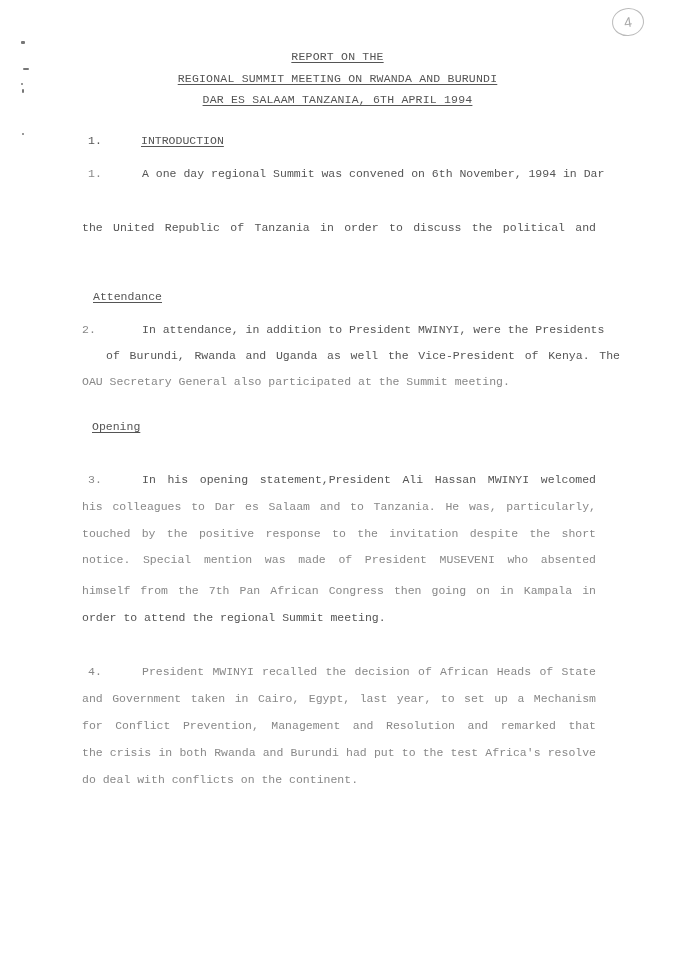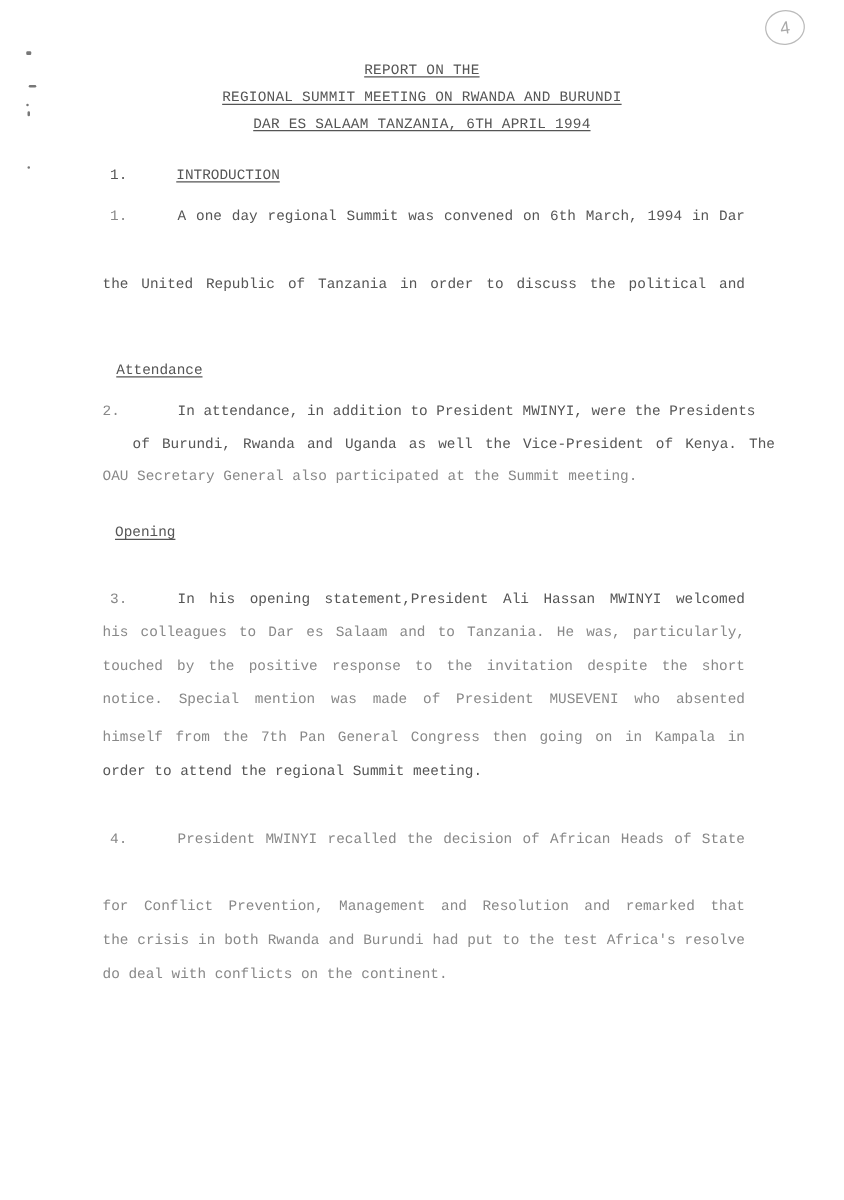--- a/index.html
+++ b/index.html
@@ -55,37 +55,38 @@
   <div class="margin-mark" style="left:22px;top:133px;width:2px;height:2px;"></div>
 
   <div class="title-line" style="top:50px;"><span>REPORT ON THE</span></div>
   <div class="title-line" style="top:72px;"><span>REGIONAL SUMMIT MEETING ON RWANDA AND BURUNDI</span></div>
   <div class="title-line" style="top:93px;"><span>DAR ES SALAAM TANZANIA, 6TH APRIL 1994</span></div>
 
   <div class="sec-num" style="left:88px;top:134px;">1.</div>
   <div class="heading" style="left:141px;top:134px;">INTRODUCTION</div>
 
   <div class="para-num faint" style="left:88px;top:167px;">1.</div>
-  <div class="first-line" style="top:167px;">A one day regional Summit was convened on 6th March, 1994 in Dar</div>
+  <div class="first-line" style="top:167px;">A one day regional Summit was convened on 6th November, 1994 in Dar</div>
   <div class="line" style="top:221px;">the United Republic of Tanzania in order to discuss the political and</div>
 
   <div class="heading" style="left:82px;top:290px;margin-left:11px;">Attendance</div>
   <div class="para-num faint" style="top:323px;">2.</div>
   <div class="first-line" style="top:323px;">In attendance, in addition to President MWINYI, were the Presidents</div>
   <div class="line" style="top:349px;margin-left:24px;">of Burundi, Rwanda and Uganda as well the Vice-President of Kenya.  The</div>
   <div class="line last faint" style="top:375px;">OAU Secretary General also participated at the Summit meeting.</div>
 
   <div class="heading" style="left:92px;top:420px;">Opening</div>
   <div class="para-num faint" style="left:88px;top:473px;">3.</div>
   <div class="first-line" style="top:473px;">In his opening statement,President Ali Hassan MWINYI welcomed</div>
   <div class="line faint" style="top:500px;">his colleagues to Dar es Salaam and to Tanzania.  He was, particularly,</div>
   <div class="line faint" style="top:527px;">touched by the positive response to the invitation despite the short</div>
   <div class="line faint" style="top:553px;">notice.  Special mention was made of President MUSEVENI who absented</div>
-  <div class="line faint" style="top:584px;">himself from the 7th Pan General Congress then going on in Kampala in</div>
+  <div class="line faint" style="top:584px;">himself from the 7th Pan African Congress then going on in Kampala in</div>
   <div class="line last" style="top:611px;">order to attend the regional Summit meeting.</div>
 
   <div class="para-num faint" style="left:88px;top:665px;">4.</div>
   <div class="first-line faint" style="top:665px;">President MWINYI recalled the decision of African Heads of State</div>
+  <div class="line faint" style="top:692px;">and Government taken in Cairo, Egypt, last year, to set up a Mechanism</div>
   <div class="line faint" style="top:719px;">for Conflict Prevention, Management and Resolution and remarked that</div>
   <div class="line faint" style="top:746px;">the crisis in both Rwanda and Burundi had put to the test Africa's resolve</div>
   <div class="line last faint" style="top:773px;">do deal with conflicts on the continent.</div>
 
 </div>
 
 </body></html>

